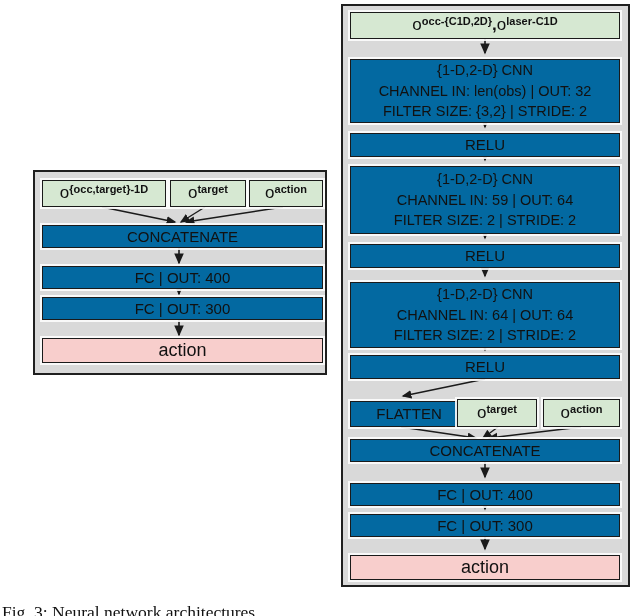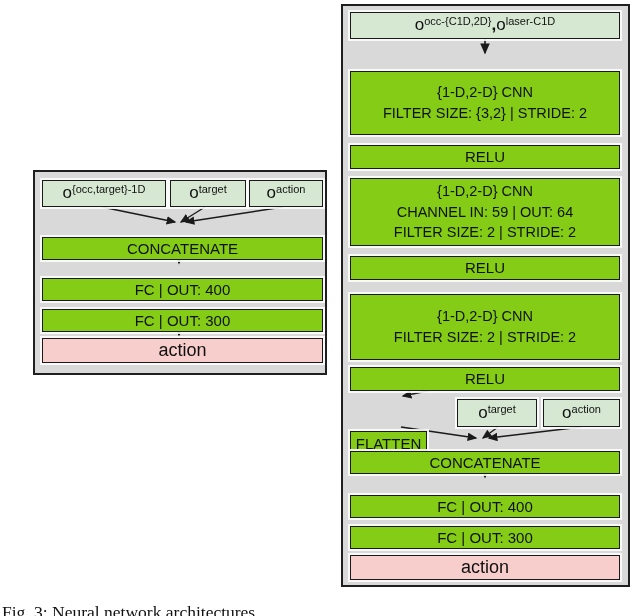--- a/index.html
+++ b/index.html
@@ -31,25 +31,25 @@
     box-shadow: 0 0 0 2px rgba(252,252,252,0.9);
     display: flex;
     align-items: center;
     justify-content: center;
     text-align: center;
     font-size: 15px;
     line-height: 1.3;
     white-space: nowrap;
   }
   .green  { background: #d6e8d2; }
-  .blue   { background: #84cc16; margin-top: 12px; }
+  .blue   { background: #0369a1; }
   .pink   { background: #f8cecc; }
   .multiline { flex-direction: column; font-size: 14.5px; line-height: 1.42; }
   .obs-base { font-size: 17px; font-weight: 500; }
-  .sup { font-size: 11px; vertical-align: super; position: relative; top: -4px; font-weight: 400; }
+  .sup { font-size: 11px; vertical-align: super; position: relative; top: -4px; font-weight: 700; }
   .comma { font-size: 17px; font-weight: 600; }
   .out-label { font-size: 18px; }
   .caption {
     position: absolute;
     left: 2px;
     top: 602px;
     width: 638px;
     font-family: "Liberation Serif", serif;
     font-size: 17.5px;
     white-space: nowrap;
@@ -121,41 +121,43 @@
     <div class="node green" style="left:7px; top:6px; width:270px; height:27px;">
       <span class="obs-base">o</span>
         <span class="sup">occ-{C1D,2D}</span>
         <span class="comma">,</span>
         <span class="obs-base">o</span>
         <span class="sup">laser-C1D</span>
     </div>
 
     <div class="node blue multiline" style="left:7px; top:53px; width:270px; height:64px;">
       <div>{1-D,2-D} CNN</div>
+      <div>CHANNEL IN: len(obs) | OUT: 32</div>
       <div>FILTER SIZE: {3,2} | STRIDE: 2</div>
     </div>
 
     <div class="node blue" style="left:7px; top:127px; width:270px; height:24px;">RELU</div>
 
     <div class="node blue multiline" style="left:7px; top:160px; width:270px; height:68px;">
       <div>{1-D,2-D} CNN</div>
       <div>CHANNEL IN: 59 | OUT: 64</div>
       <div>FILTER SIZE: 2 | STRIDE: 2</div>
     </div>
 
     <div class="node blue" style="left:7px; top:238px; width:270px; height:24px;">RELU</div>
 
     <div class="node blue multiline" style="left:7px; top:276px; width:270px; height:66px;">
       <div>{1-D,2-D} CNN</div>
+      <div>CHANNEL IN: 64 | OUT: 64</div>
       <div>FILTER SIZE: 2 | STRIDE: 2</div>
     </div>
 
     <div class="node blue" style="left:7px; top:349px; width:270px; height:24px;">RELU</div>
 
-    <div class="node blue" style="left:7px; top:413px; width:77px; height:26px;">FLATTEN</div>
+    <div class="node blue" style="left:7px; top:395px; width:118px; height:26px;">FLATTEN</div>
     <div class="node green" style="left:114px; top:393px; width:80px; height:28px;">
       <span class="obs-base">o</span>
         <span class="sup">target</span>
     </div>
     <div class="node green" style="left:200px; top:393px; width:77px; height:28px;">
       <span class="obs-base">o</span>
         <span class="sup">action</span>
     </div>
 
     <div class="node blue" style="left:7px; top:433px; width:270px; height:23px;">CONCATENATE</div>

